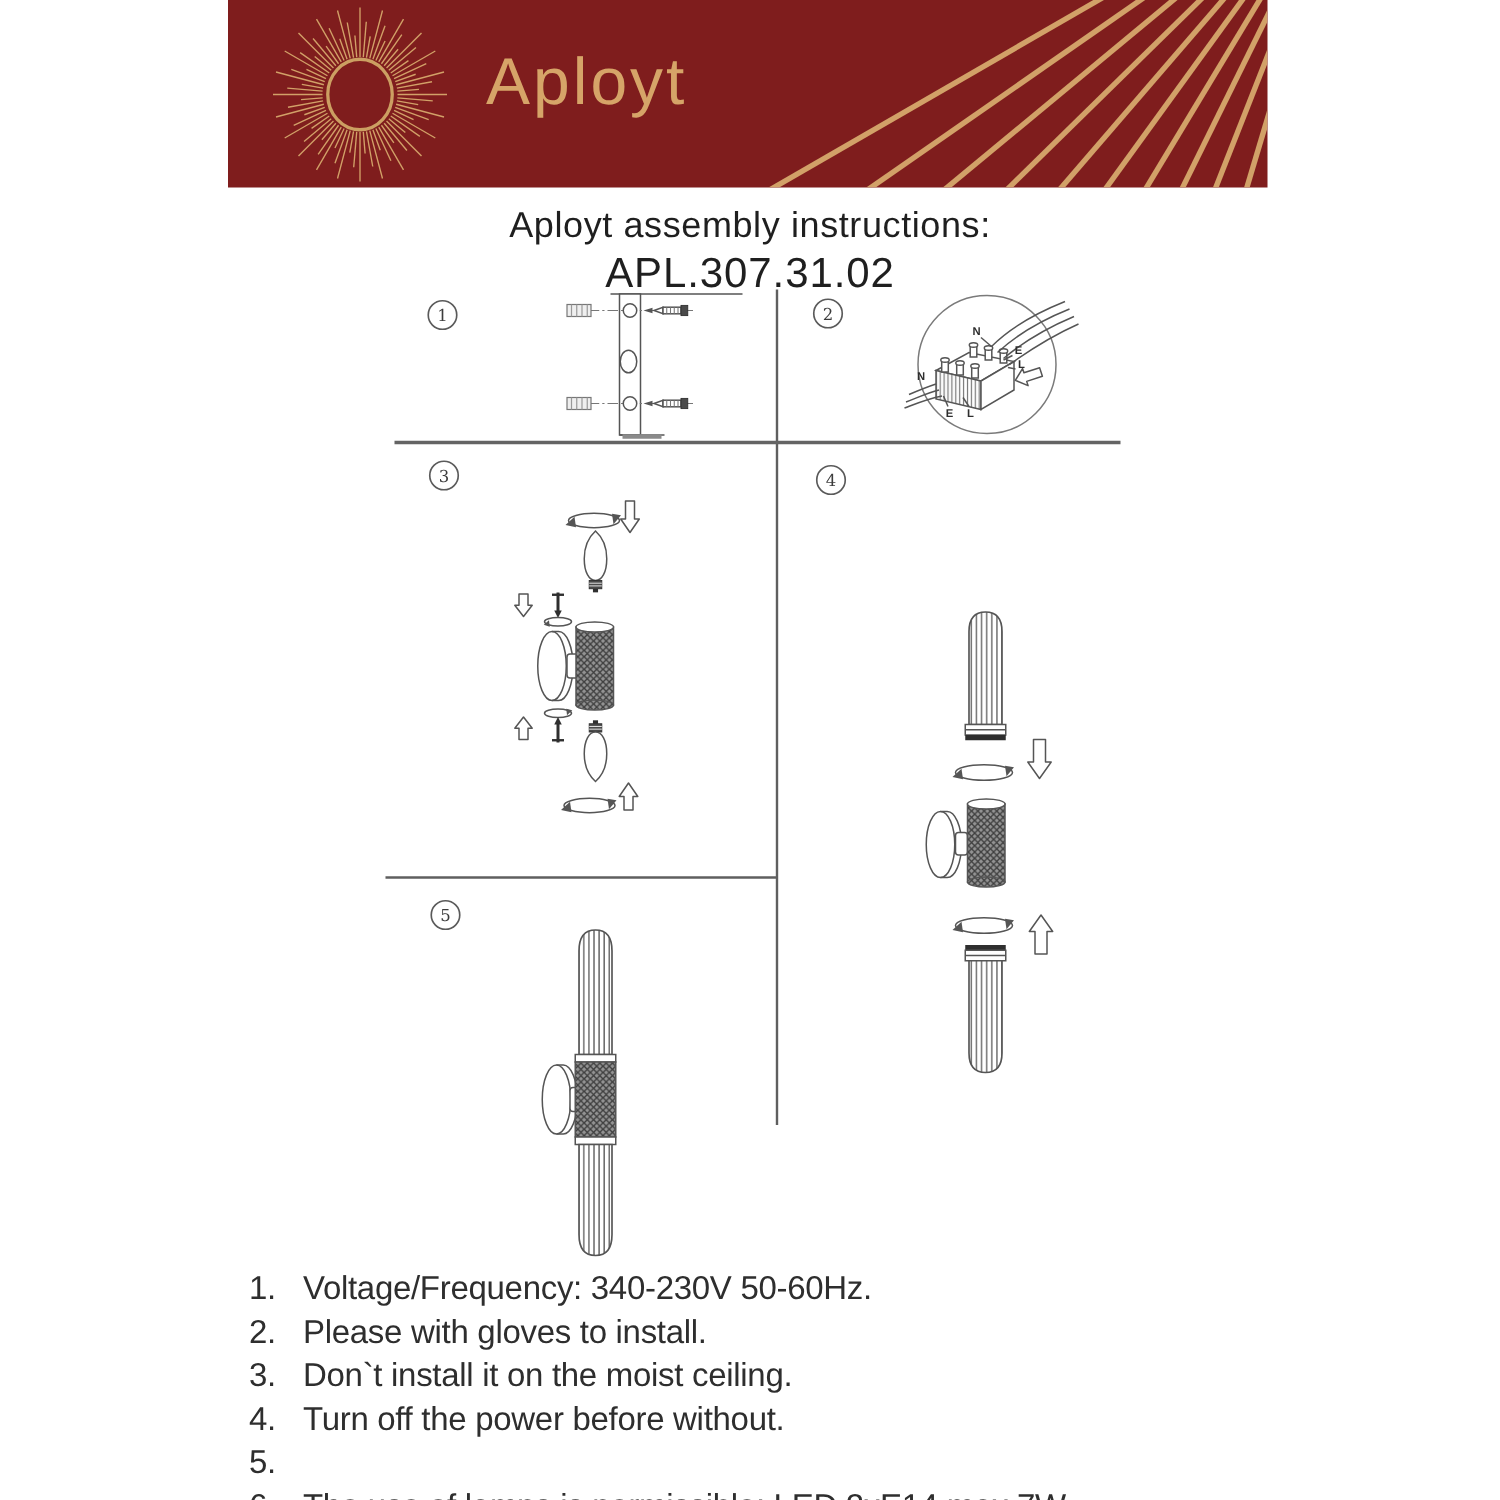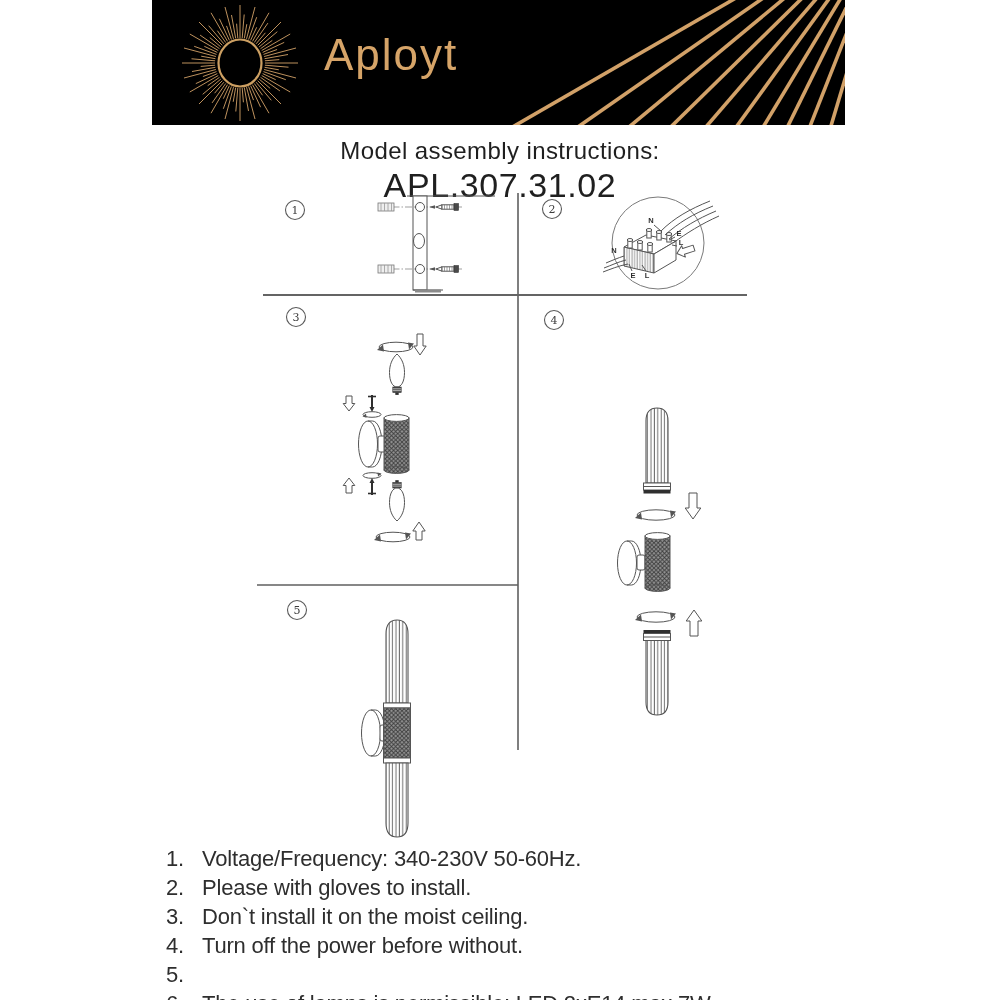--- a/index.html
+++ b/index.html
@@ -4,32 +4,32 @@
 <style>
   html,body{margin:0;padding:0;}
   body{
     width:1000px;height:1000px;background:#ffffff;position:relative;
     font-family:"Liberation Sans", sans-serif;color:#2b2b2b;overflow:hidden;
   }
   .sheet{position:absolute;inset:0;}
   
   .brand-bar{
     position:absolute;left:152px;top:0;width:693px;height:125px;
-    background:#000000;overflow:hidden;
+    background:#7f1d1d;overflow:hidden;
   }
   .brand-bar svg{position:absolute;left:0;top:0;}
   .brand-name{
     position:absolute;left:172px;top:30px;
     font-size:44px;font-weight:400;letter-spacing:2px;color:#d6a468;
     font-family:"Liberation Sans", sans-serif;
   }
   
   .title-block{position:absolute;left:0;top:137px;width:1000px;text-align:center;color:#1f1f1f;}
   .title-line1{font-size:24px;letter-spacing:.4px;font-weight:500;}
-  .title-line2{font-size:34px;letter-spacing:.6px;font-weight:500;margin-top:1px;}
+  .title-line2{font-size:28px;letter-spacing:.6px;font-weight:500;margin-top:1px;}
   
   .diagram{position:absolute;left:150px;top:190px;}
   .step-circ{fill:#ffffff;stroke:#5a5a5a;stroke-width:1.1;}
   .step-num{font-family:"DejaVu Serif", serif;font-size:11px;fill:#3c3c3c;text-anchor:middle;}
   .wire-lbl{font-size:7.5px;font-weight:bold;fill:#2e2e2e;text-anchor:middle;}
   .ln{stroke:#555;stroke-width:1;fill:none;}
   .part{fill:#ffffff;stroke:#555;stroke-width:1;}
   .oarrow{fill:#ffffff;stroke:#555;stroke-width:1;stroke-linejoin:round;}
   .rot{fill:none;stroke:#555;stroke-width:1;}
   .rot-head{fill:#555;stroke:none;}
@@ -134,21 +134,21 @@
           <line x1="691.5" y1="-42.5" x2="416.6" y2="227.2" stroke="#d2a168" stroke-width="3.6"></line>
           <line x1="687.2" y1="-47.2" x2="390.8" y2="198.4" stroke="#d2a168" stroke-width="3.6"></line>
           <line x1="683.4" y1="-52.2" x2="367.4" y2="167.6" stroke="#d2a168" stroke-width="3.6"></line>
           <line x1="680.0" y1="-57.5" x2="346.6" y2="135.0" stroke="#d2a168" stroke-width="3.6"></line>
         </g>
     </svg>
     <div class="brand-name">Aployt</div>
   </header>
 
   <div class="title-block">
-    <div class="title-line1">Model assembly instructions:</div>
+    <div class="title-line1">Aployt assembly instructions:</div>
     <div class="title-line2">APL.307.31.02</div>
   </div>
 
   <svg class="diagram" width="700" height="650" viewBox="0 0 700 650">
     <defs>
       <pattern id="xh" width="4.2" height="4.2" patternUnits="userSpaceOnUse">
         <rect width="4.2" height="4.2" fill="#939393"></rect>
         <path d="M0,0 L4.2,4.2 M4.2,0 L0,4.2" stroke="#3e3e3e" stroke-width="0.9"></path>
       </pattern>
       <pattern id="ribs" width="3.4" height="6" patternUnits="userSpaceOnUse">

